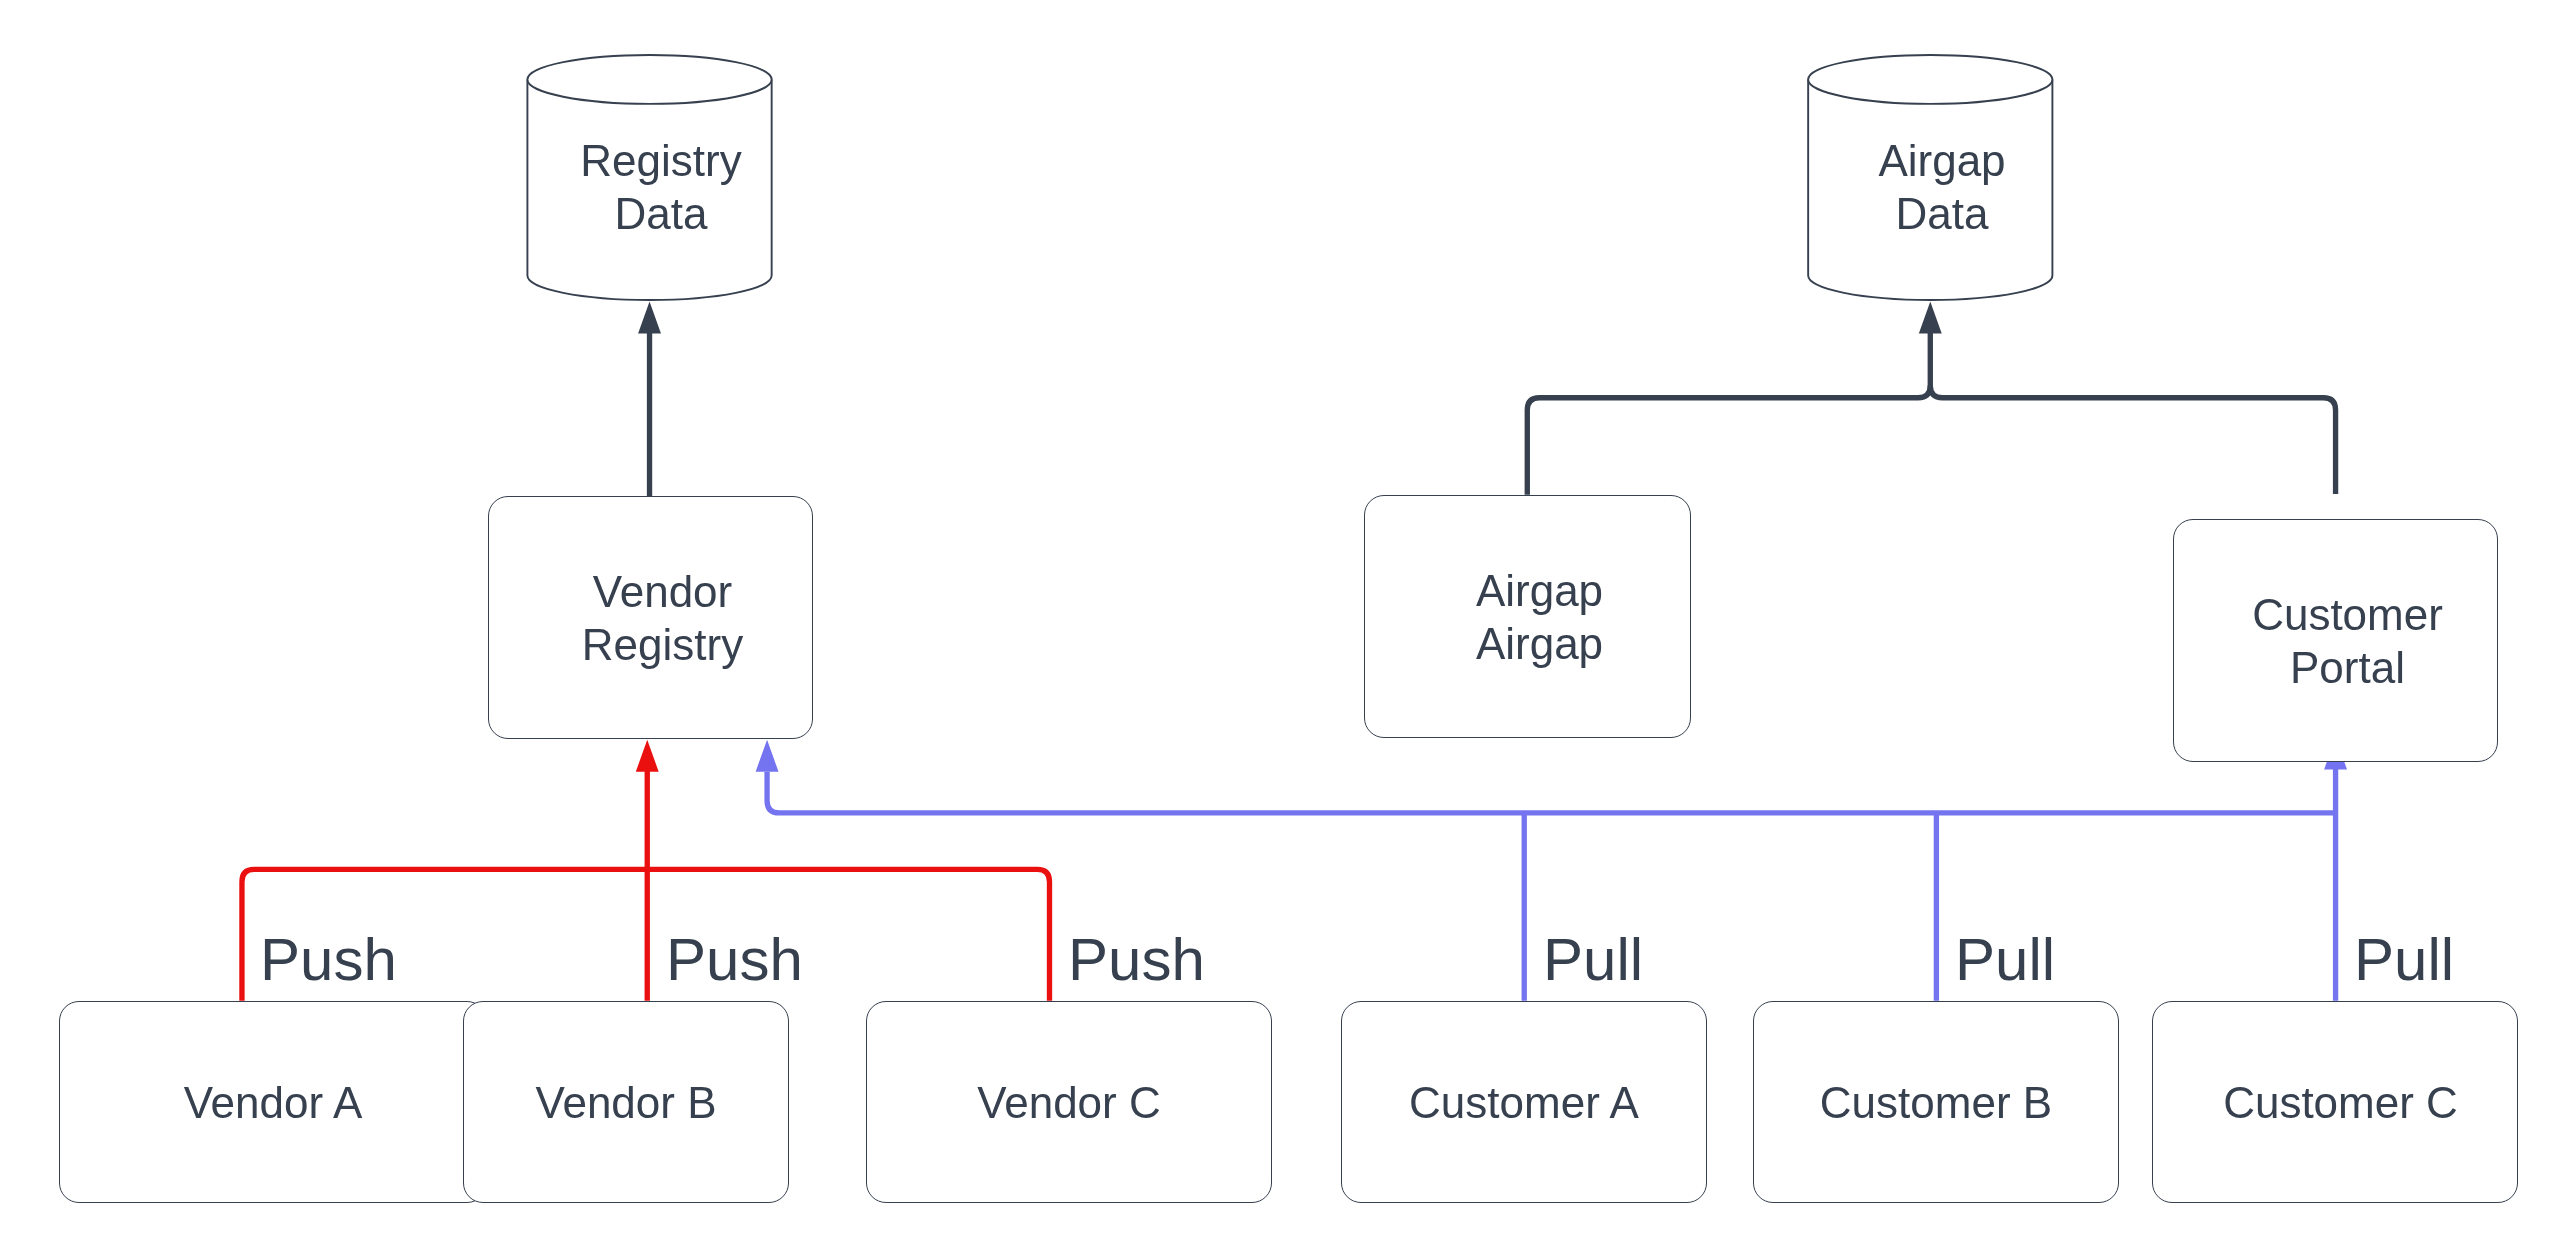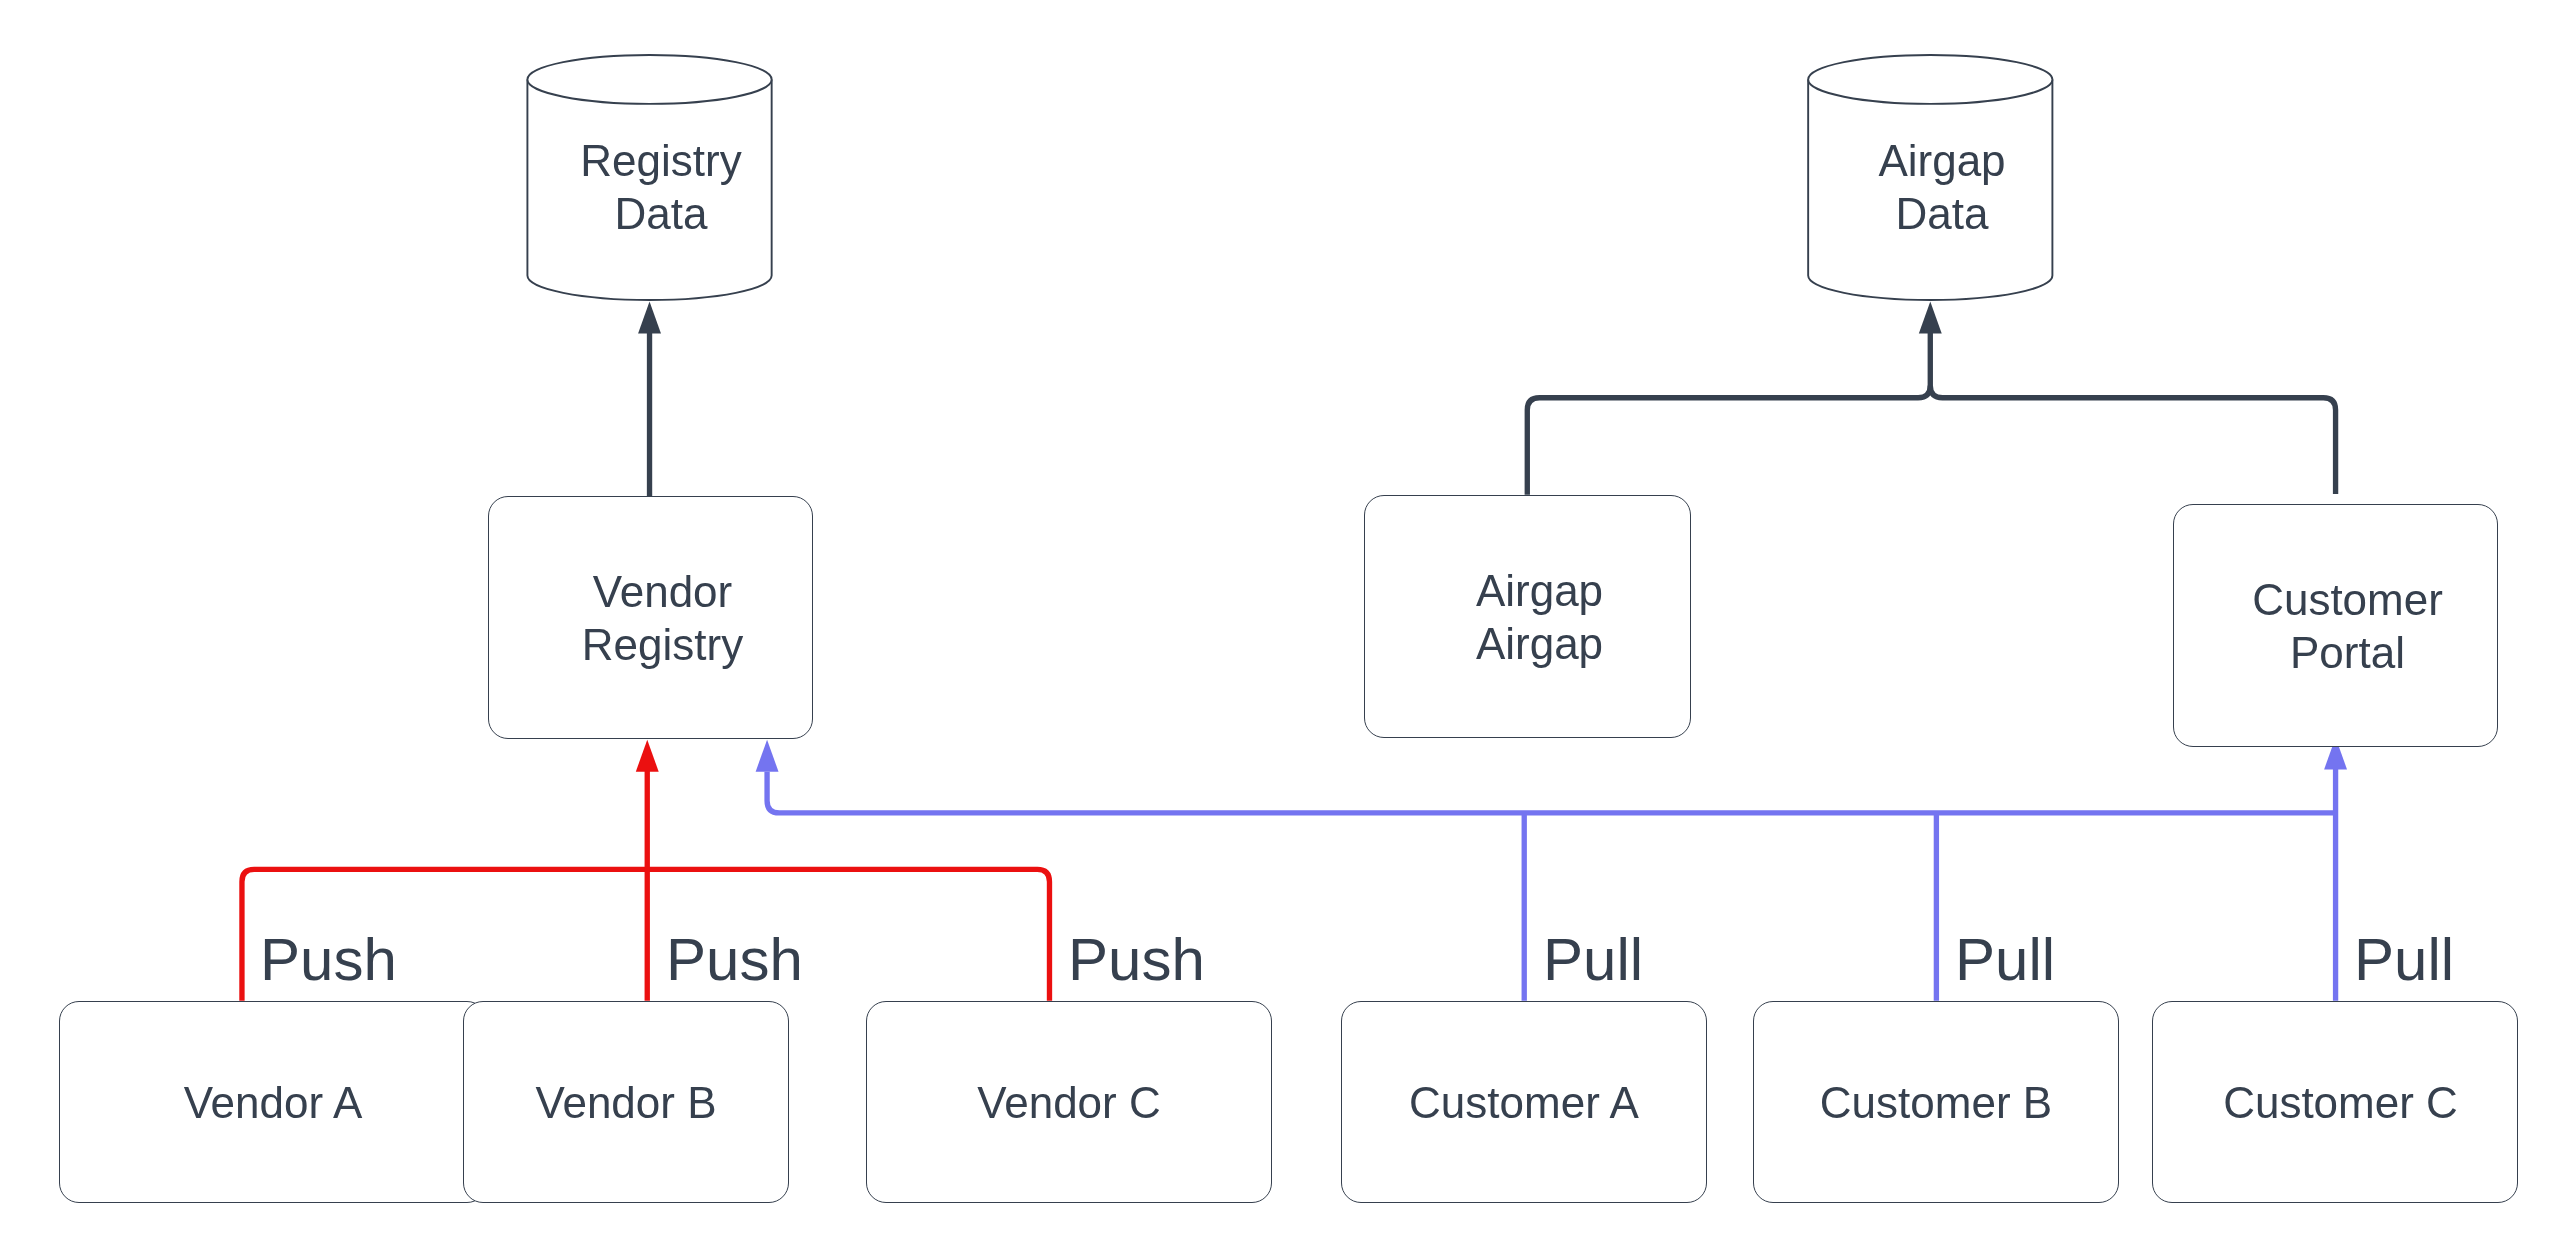--- a/index.html
+++ b/index.html
@@ -101,21 +101,21 @@
       <span>Vendor</span>
       <span>Registry</span>
     </div>
   </div>
   <div class="node" style="left:1364px;top:495px;width:327px;height:243px;">
     <div class="node-label">
       <span>Airgap</span>
       <span>Airgap</span>
     </div>
   </div>
-  <div class="node" style="left:2173px;top:504px;width:325px;height:243px;">
+  <div class="node" style="left:2173px;top:519px;width:325px;height:243px;">
     <div class="node-label">
       <span>Customer</span>
       <span>Portal</span>
     </div>
   </div>
 
   <div class="node" style="left:59px;top:1001px;width:428px;height:202px;">
     <span>Vendor A</span>
   </div>
   <div class="node" style="left:463px;top:1001px;width:326px;height:202px;">

